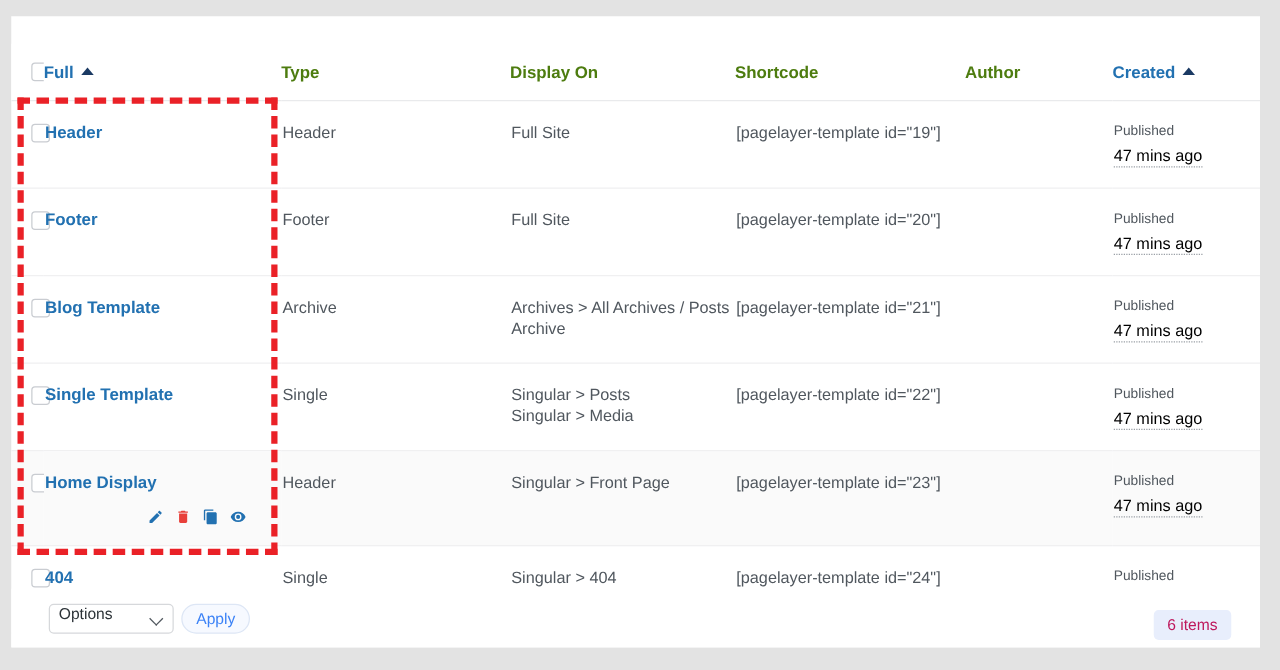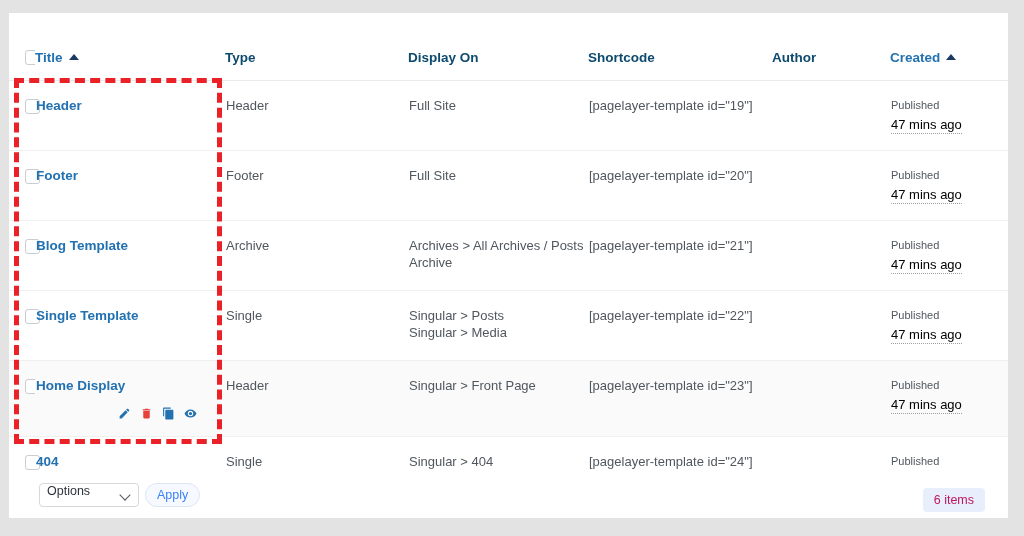--- a/index.html
+++ b/index.html
@@ -40,21 +40,21 @@
   #templates-table col.c-title   { width: 190px; }
   #templates-table col.c-type    { width: 183px; }
   #templates-table col.c-display { width: 180px; }
   #templates-table col.c-short   { width: 184px; }
   #templates-table col.c-author  { width: 118px; }
   #templates-table col.c-created { width: 118px; }
 
   #templates-table thead th {
     font-size: 13.5px;
     font-weight: bold;
-    color: #0c4a6e;
+    color: #4d7c0f;
     text-align: left;
     padding: 0 0 0 0;
     height: 45px;
     vertical-align: middle;
     border-bottom: 1px solid #e9eaec;
     background: #ffffff;
     white-space: nowrap;
   }
   #templates-table thead th.th-check { padding-left: 16px; }
   #templates-table thead th.sortable-head { color: #2271b1; }
@@ -223,21 +223,21 @@
         <col class="c-short">
         <col class="c-author">
         <col class="c-created">
     </colgroup>
     <thead>
       <tr>
         <th class="th-check">
           <span class="checkbox"></span>
         </th>
         <th class="sortable-head">
-          <span>Title</span><span class="sort-arrow"></span>
+          <span>Full</span><span class="sort-arrow"></span>
         </th>
         <th>
           <span>Type</span>
         </th>
         <th>
           <span>Display On</span>
         </th>
         <th>
           <span>Shortcode</span>
         </th>

